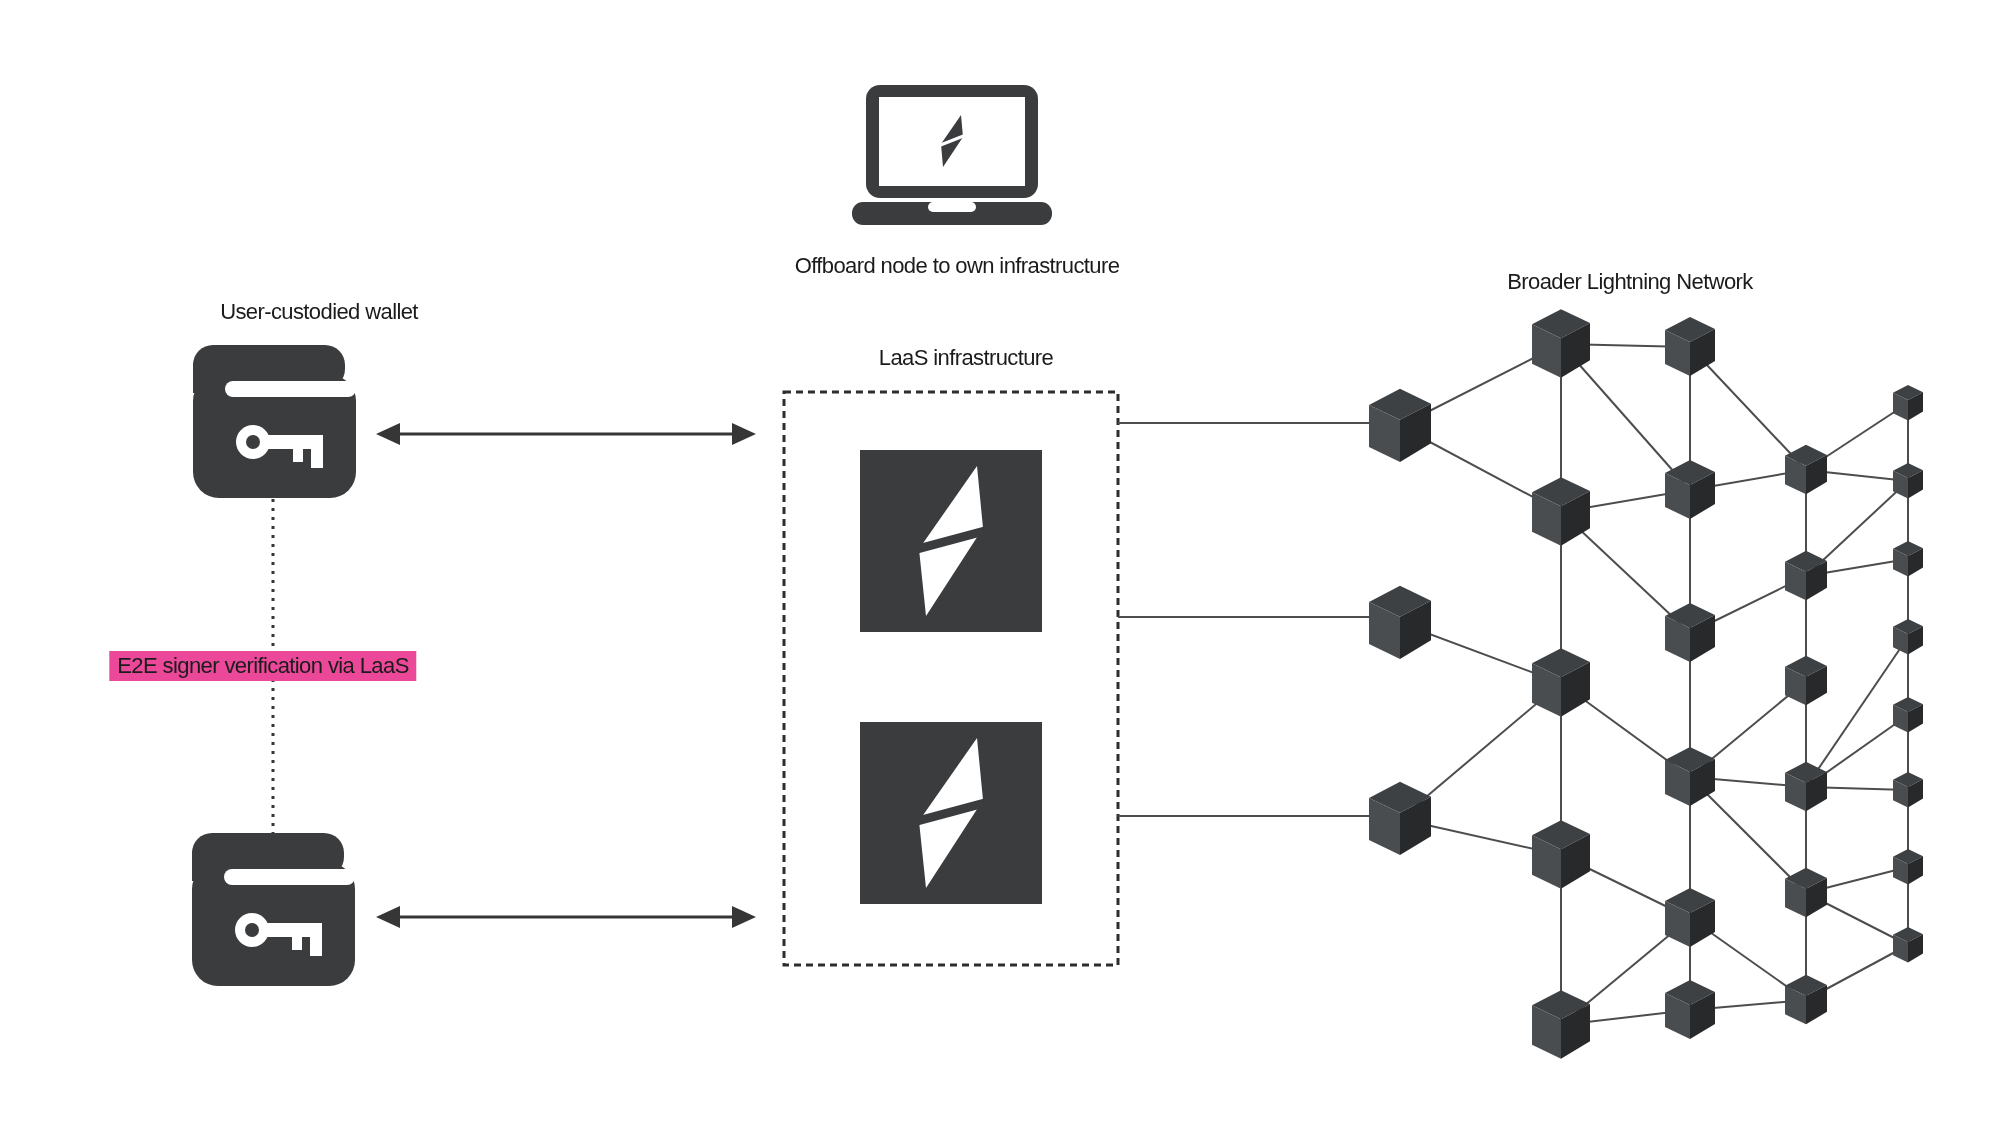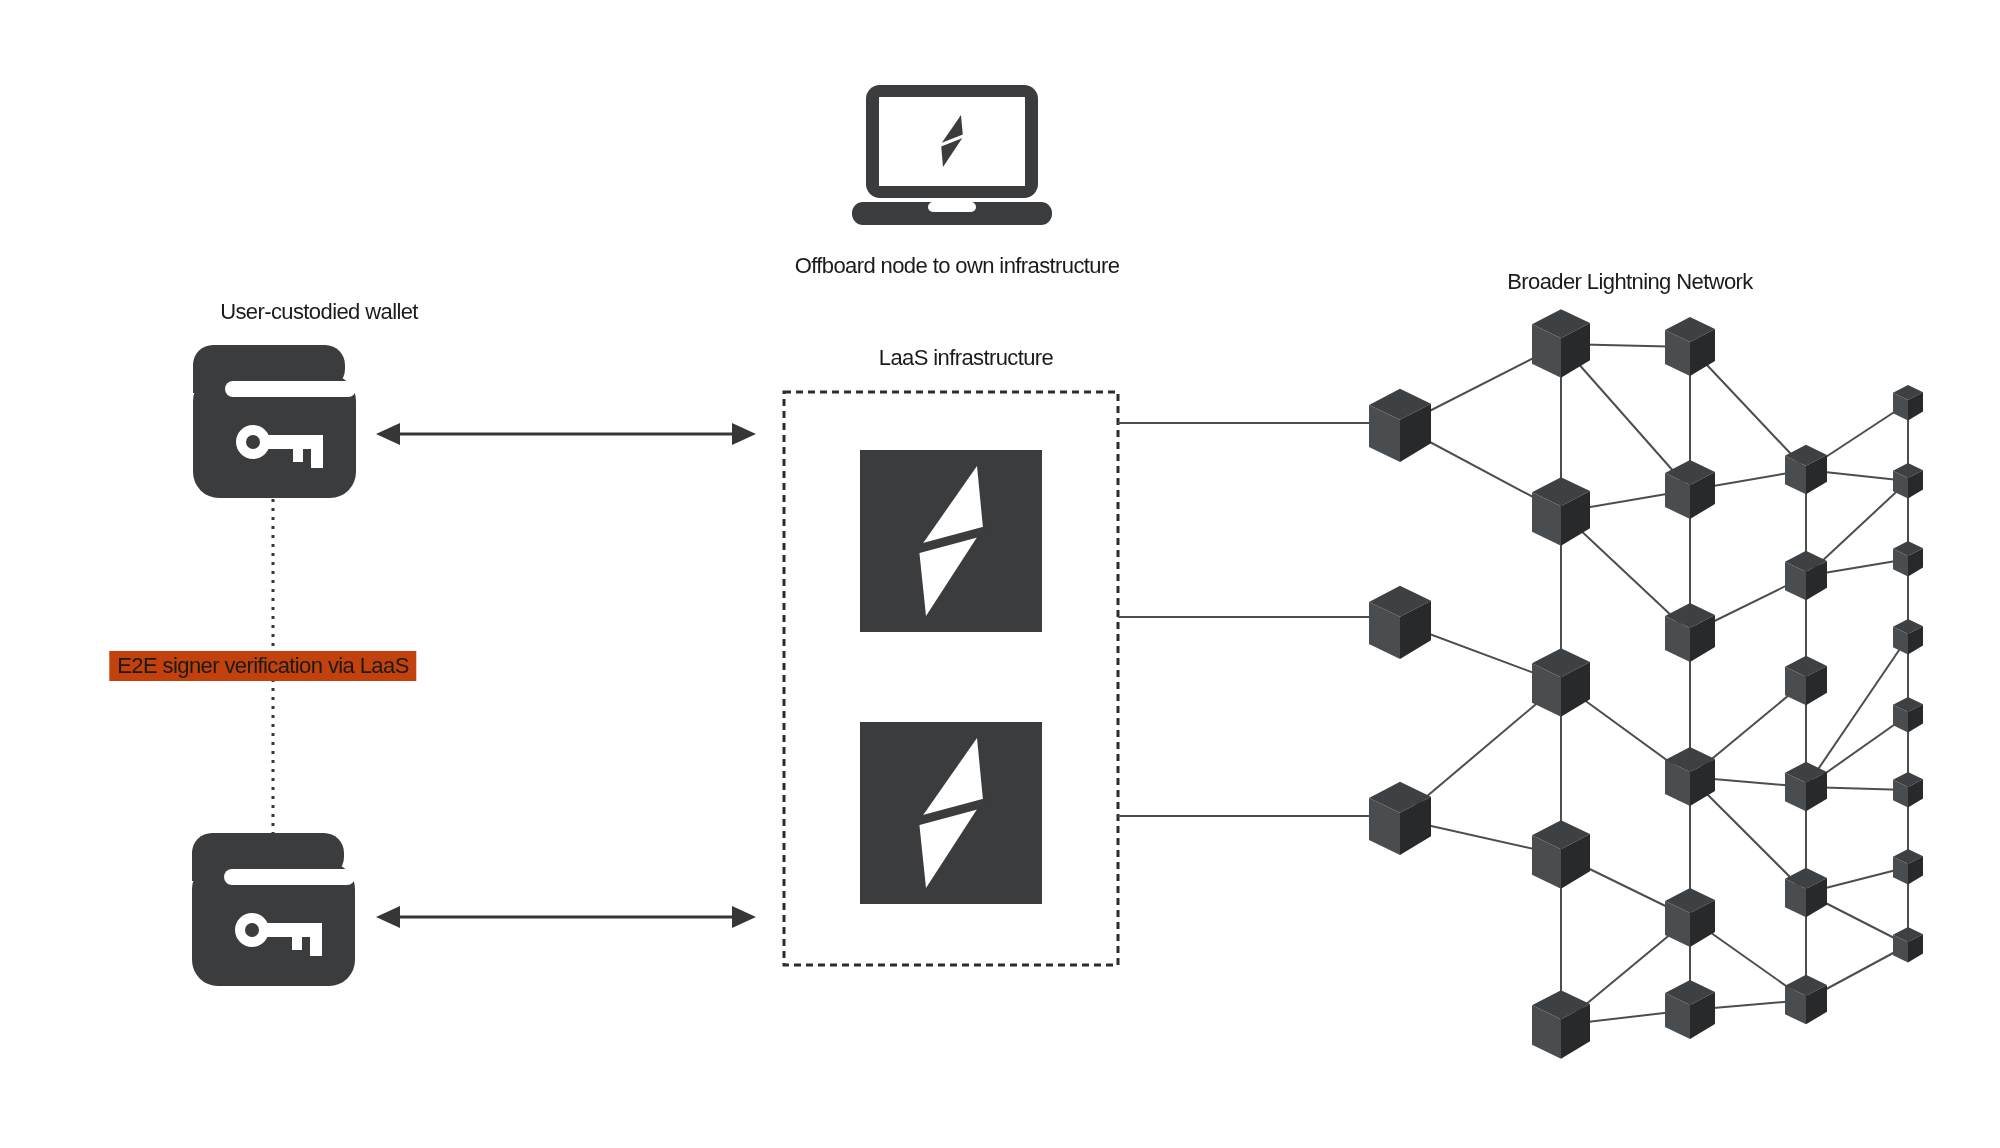--- a/index.html
+++ b/index.html
@@ -6,21 +6,21 @@
   html,body{margin:0;padding:0;background:#ffffff;}
   .canvas{
     position:relative;width:2000px;height:1148px;background:#ffffff;overflow:hidden;
     font-family:"Liberation Sans","DejaVu Sans",sans-serif;color:#1b1b1b;
   }
   #graph{position:absolute;left:0;top:0;}
   .label{
     position:absolute;transform:translate(-50%,-50%);
     font-size:22px;letter-spacing:-0.6px;white-space:nowrap;color:#1b1b1b;
   }
-  .label.masked{background:#c2410c;padding:2px 8px;}
+  .label.masked{background:#ec4899;padding:2px 8px;}
   .icon{position:absolute;}
   .node-square{position:absolute;width:182px;height:182px;}
 </style>
 </head>
 <body>
 
 <div class="canvas">
 
   <svg id="graph" width="2000" height="1148" viewBox="0 0 2000 1148">
       <rect x="784" y="392" width="334" height="573" fill="none" stroke="#2d2d2d" stroke-width="3" stroke-dasharray="7 5"></rect>

